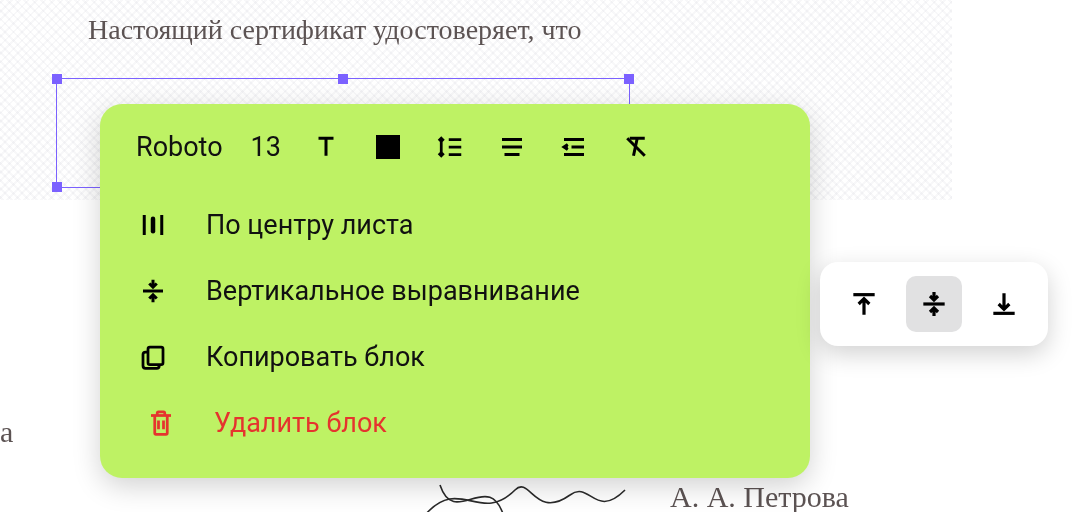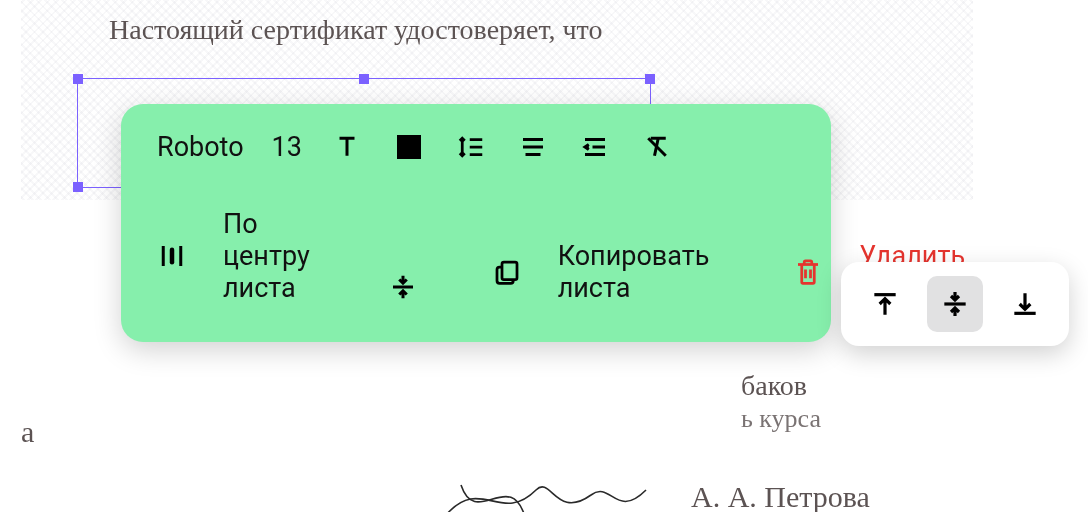--- a/index.html
+++ b/index.html
@@ -8,21 +8,20 @@
     width: 1088px;
     height: 512px;
     overflow: hidden;
     font-family: -apple-system, BlinkMacSystemFont, "Segoe UI", Roboto, Arial, sans-serif;
     background: #fff;
   }
   .canvas {
     position: relative;
     width: 952px;
     height: 512px;
-    margin-left: 21px;
   }
   
   .bg-pattern {
     position: absolute;
     inset: 0;
     background:
       repeating-linear-gradient(45deg, rgba(150,150,170,0.07) 0 2px, transparent 2px 6px),
       repeating-linear-gradient(-45deg, rgba(150,150,170,0.07) 0 2px, transparent 2px 6px);
   }
   .bg-white {
@@ -98,21 +97,21 @@
   .handle.bl {left:-5px; bottom:-5px;}
   .handle.br {right:-5px; bottom:-5px;}
   .handle.tc {left:50%; top:-5px; margin-left:-5px;}
   .handle.bc {left:50%; bottom:-5px; margin-left:-5px;}
   
   .popover {
     position:absolute;
     left:100px;
     top:104px;
     width:710px;
-    background:#86efac;
+    background:#bef264;
     border-radius:22px;
     box-shadow:0 8px 28px rgba(0,0,0,0.18);
     padding:22px 0 22px 0;
   }
   .toolbar-row {
     display:flex;
     align-items:center;
     gap:28px;
     padding:4px 36px 20px 36px;
   }
@@ -132,22 +131,22 @@
     display:flex;
     align-items:center;
     justify-content:center;
   }
   .icon-btn svg { width:30px; height:30px; }
   .color-square {
     width:24px; height:24px; background:#000;
   }
   .menu-list {
     display:flex;
+    flex-direction:column;
     padding-top:8px;
-    align-items:flex-end;
   }
   .menu-item {
     display:flex;
     align-items:center;
     gap:36px;
     padding:16px 36px;
     font-size:27px;
     color:#111;
     cursor:pointer;
   }
@@ -261,30 +260,31 @@
       </div>
 
       <div class="menu-item">
         <span class="menu-icon">
           <svg viewBox="0 0 24 24" fill="none" stroke="#000" stroke-width="2.4">
             <path d="M4 12h16"></path>
             <path d="M12 3v6M9 6l3 3l3 -3"></path>
             <path d="M12 21v-6M9 18l3 -3l3 3"></path>
           </svg>
         </span>
+        <span>Вертикальное выравнивание</span>
       </div>
 
       <div class="menu-item">
         <span class="menu-icon">
           <svg viewBox="0 0 24 24" fill="none" stroke="#000" stroke-width="2.2">
             <rect x="8" y="4" width="12" height="14" rx="1.5"></rect>
             <path d="M8 8H6a2 2 0 0 0 -2 2v9a2 2 0 0 0 2 2h9a2 2 0 0 0 2 -2v-1"></path>
           </svg>
         </span>
-        <span>Копировать листа</span>
+        <span>Копировать блок</span>
       </div>
 
       <div class="menu-item danger">
         <span class="menu-icon">
           <svg viewBox="0 0 24 24" fill="none" stroke="#e5342e" stroke-width="2.2">
             <path d="M4 6h16"></path>
             <path d="M7 6v14a1 1 0 0 0 1 1h8a1 1 0 0 0 1 -1V6"></path>
             <path d="M10 10v7M14 10v7"></path>
             <path d="M9 6V4a1 1 0 0 1 1 -1h4a1 1 0 0 1 1 1v2"></path>
           </svg>

